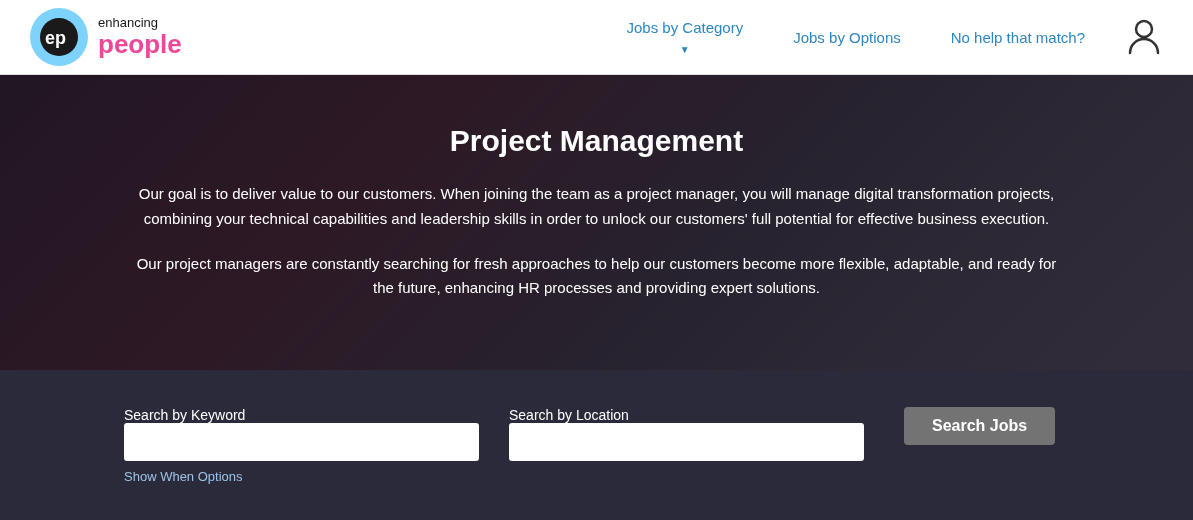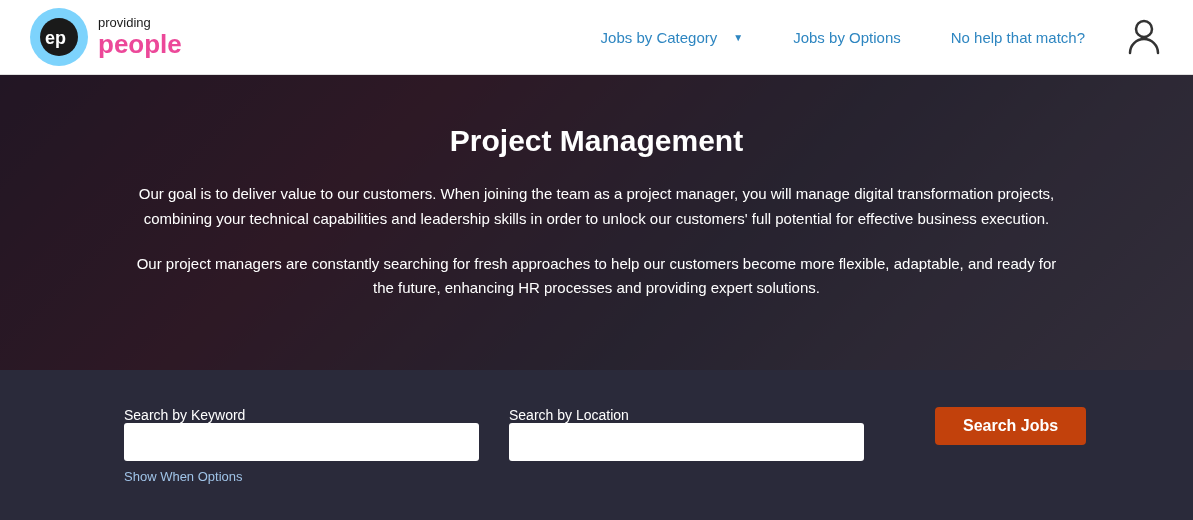--- a/index.html
+++ b/index.html
@@ -75,21 +75,22 @@
       margin-left: auto;
       margin-right: 40px;
     }
 
     .nav-link {
       color: #2e86c1;
       text-decoration: none;
       font-size: 15px;
       display: flex;
       align-items: center;
-      gap: 16px;
+      gap: 8px;
+      flex-direction: column;
     }
 
     .nav-link-plain {
       color: #2e86c1;
       text-decoration: none;
       font-size: 15px;
     }
 
     .dropdown-arrow {
       font-size: 10px;
@@ -187,32 +188,31 @@
     }
 
     .search-btn-wrap {
       display: flex;
       align-items: flex-end;
       padding-bottom: 2px;
       margin-left: 10px;
     }
 
     .search-btn {
-      background: #c2410c;
+      background: #737373;
       color: #ffffff;
       border: none;
       border-radius: 4px;
       padding: 10px 28px;
       font-size: 16px;
       font-weight: bold;
       cursor: pointer;
       height: 38px;
       display: flex;
       align-items: center;
-      margin-left: 31px;
     }
 
     .search-all-wrap {
       display: flex;
       flex-direction: column;
       gap: 4px;
       padding-left: 44px;
     }
 
     .search-columns {
@@ -232,21 +232,21 @@
 <header class="header">
   <a class="logo-area" href="#">
     <div class="logo-circle">
       <svg viewBox="0 0 38 38" fill="none" xmlns="http://www.w3.org/2000/svg">
 
         <circle cx="19" cy="19" r="19" fill="#1a1a1a"></circle>
         <text x="5" y="26" fill="white" font-size="18" font-family="Arial" font-weight="bold">ep</text>
       </svg>
     </div>
     <div class="logo-text">
-      <span class="logo-text-effective">providing</span>
+      <span class="logo-text-effective">enhancing</span>
       <span class="logo-text-people">people</span>
     </div>
   </a>
 
   <nav class="nav">
     <a class="nav-link" href="#">
       <span>Jobs by Category</span>
       <span class="dropdown-arrow">▼</span>
     </a>
     <a class="nav-link-plain" href="#">

